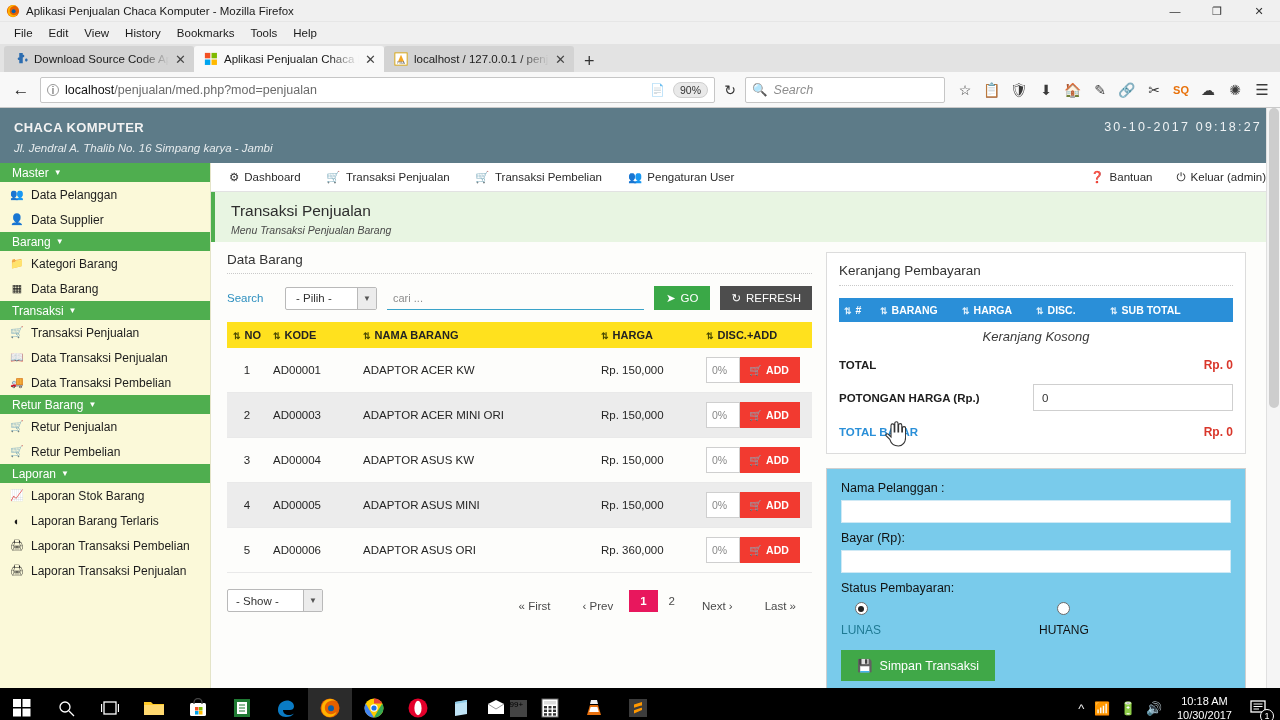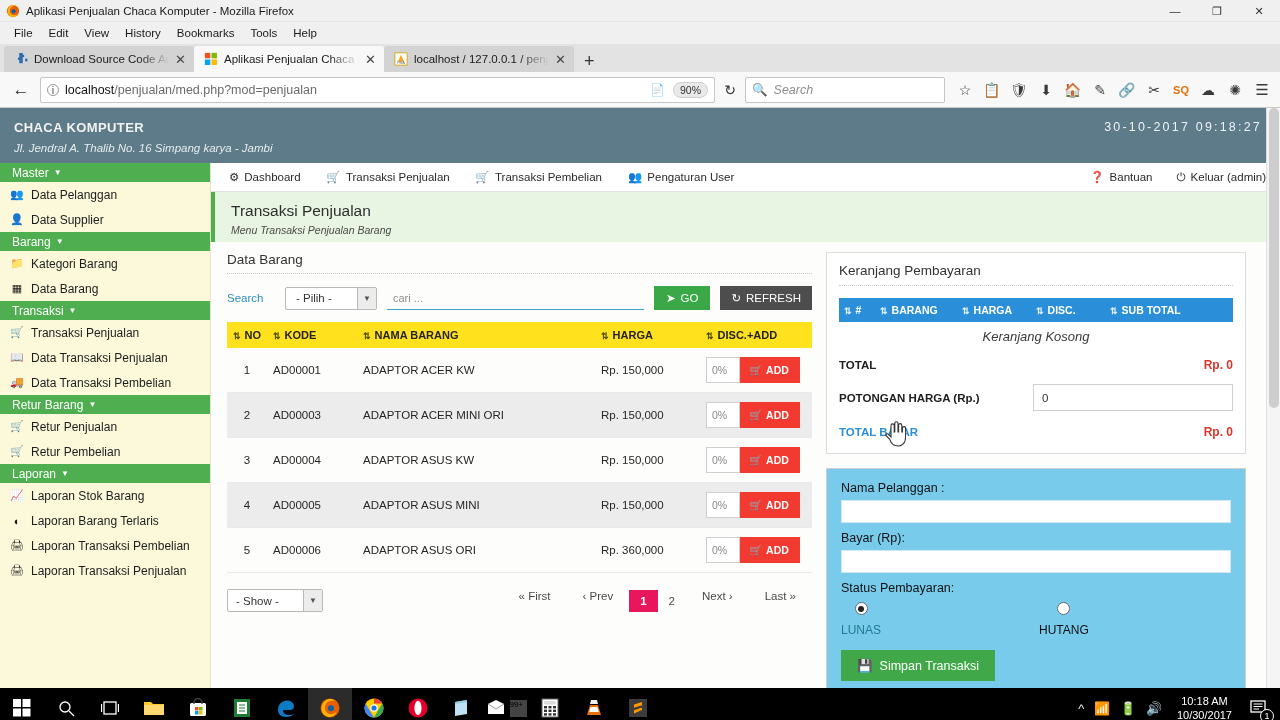--- a/index.html
+++ b/index.html
@@ -145,21 +145,21 @@
     background: #f23a30; color: #fff; font-size: 10.5px; font-weight: bold;
     padding: 6px 11px 6px 9px; display: flex; align-items: center; gap: 4px; height: 26px;
   }
 
   .pager-row { display: flex; align-items: center; margin-top: 16px; }
   .sel-show {
     width: 96px; height: 23px; font-size: 11.5px; color: #333; background: #fff;
     border: 1px solid #b9b9b9; border-radius: 2px; display: flex; align-items: center;
     padding-left: 8px; position: relative;
   }
-  .pager { margin-left: auto; display: flex; align-items: flex-start; gap: 0; }
+  .pager { margin-left: auto; display: flex; align-items: flex-end; gap: 0; }
   .pg { font-size: 11.5px; color: #4a4a4a; padding: 0 16px; }
   .pg-num { font-size: 11.5px; color: #4a4a4a; padding: 5px 11px; }
   .pg-num.active { background: #e8175d; color: #fff; font-weight: bold; }
 
   
   .cart-card { border: 1px solid #dcdcdc; background: #fff; padding: 10px 12px 14px 12px; }
   .cart-title { font-size: 13.5px; color: #333; padding-bottom: 7px; border-bottom: 1px dotted #c9c9c9; }
   table.cart { width: 100%; border-collapse: collapse; margin-top: 12px; }
   table.cart thead th {
     background: #2a8fd8; color: #fff; font-size: 10.5px; font-weight: bold; text-align: left;

